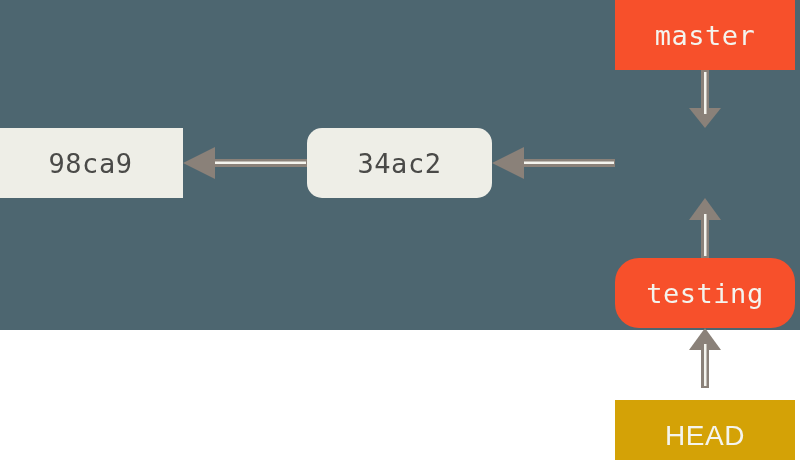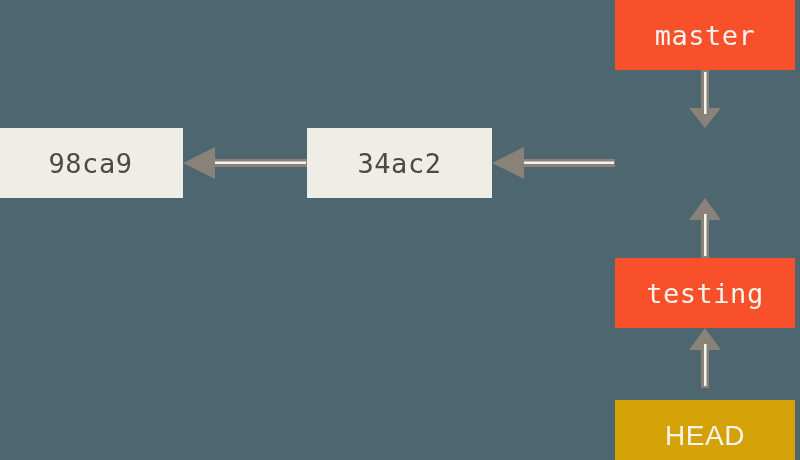--- a/index.html
+++ b/index.html
@@ -9,21 +9,21 @@
   }
   body {
     width: 800px;
     height: 460px;
     overflow: hidden;
     font-family: "Liberation Sans", sans-serif;
   }
   #diagram {
     position: relative;
     width: 800px;
-    height: 460px;
+    height: 330px;
     background: #4d6670;
   }
 
   
   .box {
     position: absolute;
     box-sizing: border-box;
     display: flex;
     align-items: center;
     justify-content: center;
@@ -58,23 +58,23 @@
     background: #d4a206;
     color: #f4f4ee;
     font-family: "Liberation Sans", sans-serif;
     font-size: 28px;
     letter-spacing: 0.5px;
   }
 
   
   #box-master  { left: 615px; top: 0px;   width: 180px; height: 70px; }
   #box-f30ab   { left: 615px; top: 128px; width: 180px; height: 70px; }
-  #box-testing { left: 615px; top: 258px; width: 180px; height: 70px; }
+  #box-testing { left: 615px; top: 258px; width: 180px; height: 70px; border-radius: 24px; }
   #box-head    { left: 615px; top: 400px; width: 180px; height: 72px; }
-  #box-34ac2   { left: 307px; top: 128px; width: 185px; height: 70px; }
+  #box-34ac2   { left: 307px; top: 128px; width: 185px; height: 70px; border-radius: 15px; }
   #box-98ca9   { left: -2px;  top: 128px; width: 185px; height: 70px; }
 
   
   #arrow-layer {
     position: absolute;
     left: 0;
     top: 0;
     width: 800px;
     height: 460px;
     pointer-events: none;

